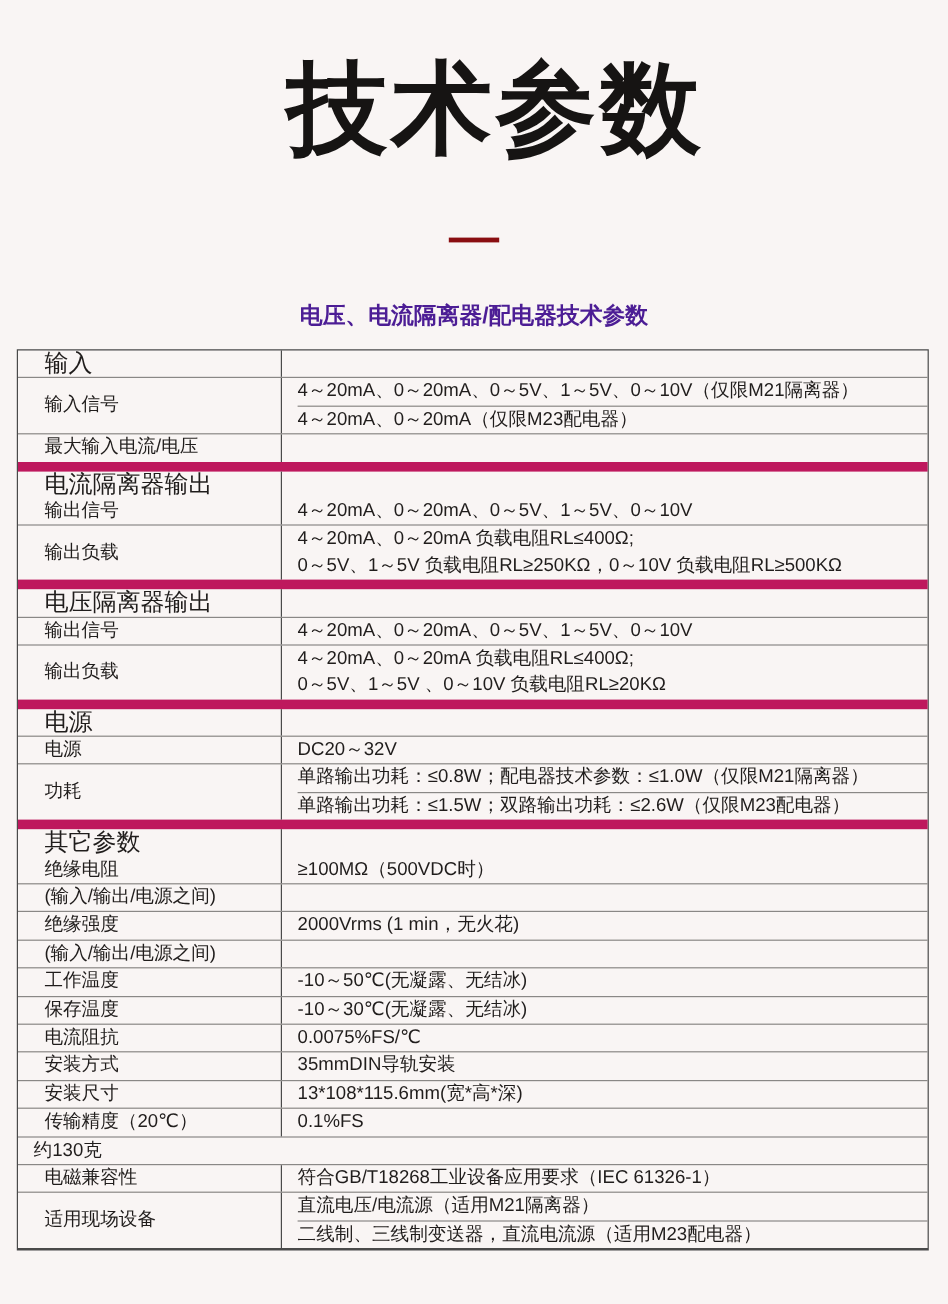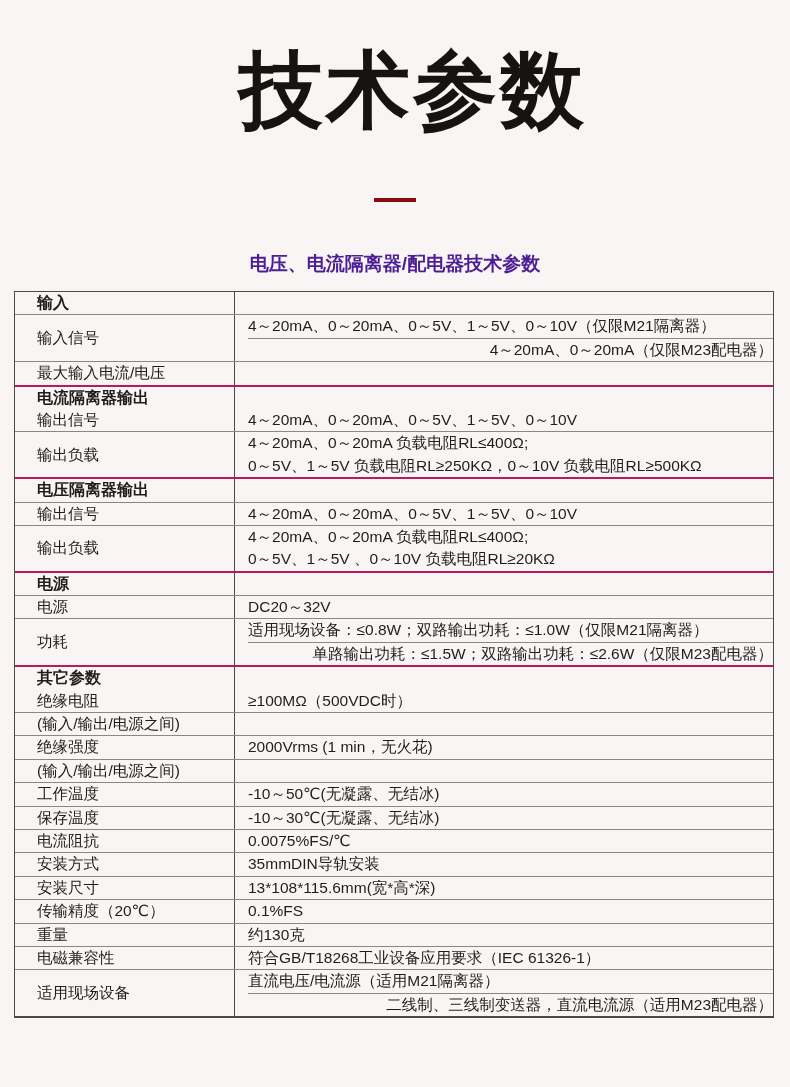--- a/index.html
+++ b/index.html
@@ -43,21 +43,21 @@
     border:1px solid #4a4a4a;
     border-bottom-width:2px;
     box-sizing:border-box;
     font-size:15.5px;
   }
   .row{
     display:flex;
     border-top:1px solid #8a8886;
   }
   .row:first-child{border-top:none;}
-  .row.section{border-top:2px solid #be185d;}
+  .row.section{border-top:8px solid #be185d;}
   .cell{
     display:flex;
     flex-direction:column;
     justify-content:center;
     box-sizing:border-box;
   }
   .label-cell{
     width:220px;
     min-width:220px;
     border-right:1px solid #4a4a4a;
@@ -68,25 +68,24 @@
     padding-left:13px;
     min-width:0;
   }
   .value-cell.bottom{justify-content:flex-end;}
   .line{
     height:var(--u);
     line-height:var(--u);
     white-space:nowrap;
     overflow:hidden;
   }
-  .line.bold{font-weight:700;font-size:16px;}
+  .line.bold{font-weight:400;font-size:20px;}
   .value-cell.divided .line + .line{
     border-top:1px solid #8a8886;
     box-sizing:content-box;
-    text-align:right;
   }
 </style>
 </head>
 <body>
 
 <div class="page">
   <h1 class="page-title">技术参数</h1>
   <div class="title-divider" style="background: rgb(138, 14, 17);"></div>
   <h2 class="subtitle">电压、电流隔离器/配电器技术参数</h2>
   <div class="spec-table">
@@ -163,21 +162,21 @@
         </div>
         <div class="cell value-cell">
           <div class="line">DC20～32V</div>
         </div>
       </div>
       <div class="row">
         <div class="cell label-cell">
           <div class="line">功耗</div>
         </div>
         <div class="cell value-cell divided">
-          <div class="line">适用现场设备：≤0.8W；双路输出功耗：≤1.0W（仅限M21隔离器）</div>
+          <div class="line">单路输出功耗：≤0.8W；配电器技术参数：≤1.0W（仅限M21隔离器）</div>
           <div class="line">单路输出功耗：≤1.5W；双路输出功耗：≤2.6W（仅限M23配电器）</div>
         </div>
       </div>
       <div class="row section">
         <div class="cell label-cell">
           <div class="line bold">其它参数</div>
           <div class="line">绝缘电阻</div>
         </div>
         <div class="cell value-cell bottom">
           <div class="line">≥100MΩ（500VDC时）</div>
@@ -245,23 +244,20 @@
       </div>
       <div class="row">
         <div class="cell label-cell">
           <div class="line">传输精度（20℃）</div>
         </div>
         <div class="cell value-cell">
           <div class="line">0.1%FS</div>
         </div>
       </div>
       <div class="row">
-        <div class="cell label-cell">
-          <div class="line">重量</div>
-        </div>
         <div class="cell value-cell">
           <div class="line">约130克</div>
         </div>
       </div>
       <div class="row">
         <div class="cell label-cell">
           <div class="line">电磁兼容性</div>
         </div>
         <div class="cell value-cell">
           <div class="line">符合GB/T18268工业设备应用要求（IEC 61326-1）</div>

